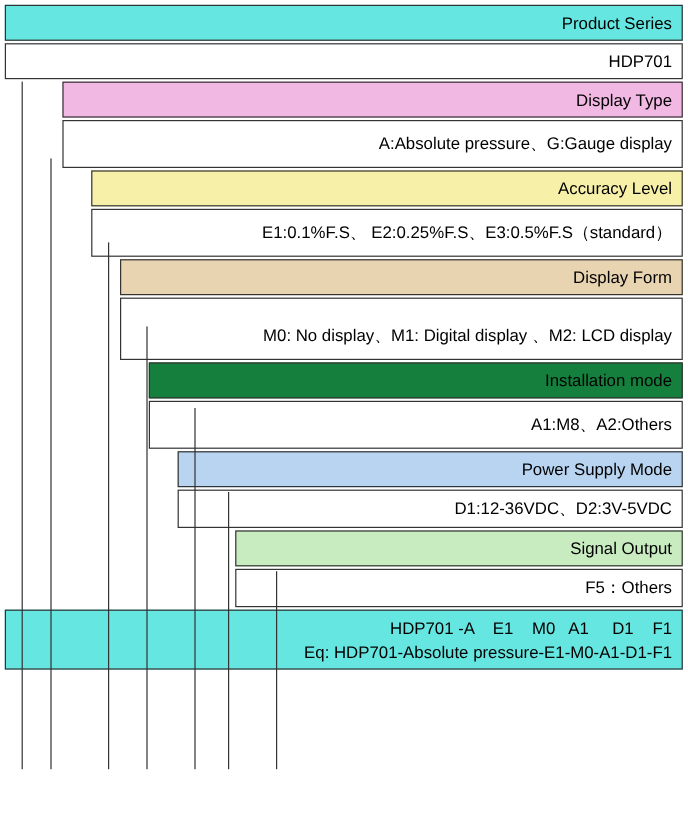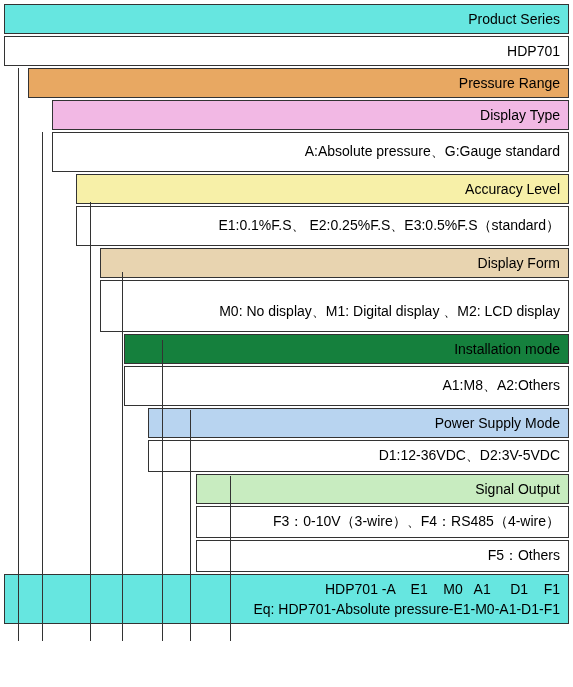--- a/index.html
+++ b/index.html
@@ -61,39 +61,37 @@
   <div class="guide" style="left:38px; top:128px; height:509px;"></div>
   <div class="guide" style="left:86px; top:198px; height:439px;"></div>
   <div class="guide" style="left:118px; top:268px; height:369px;"></div>
   <div class="guide" style="left:158px; top:336px; height:301px;"></div>
   <div class="guide" style="left:186px; top:406px; height:231px;"></div>
   <div class="guide" style="left:226px; top:472px; height:165px;"></div>
 
   <div class="row header-cyan"><span>Product Series</span></div>
   <div class="row value-row"><span>HDP701</span></div>
 
-  <div class="row header-orange lvl1"><span>Pressure Range</span></div>
 
   <div class="row header-pink lvl2"><span>Display Type</span></div>
-  <div class="row value-row lvl2" style="padding-top:10px;padding-bottom:10px;"><span>A:Absolute pressure、G:Gauge standard</span></div>
+  <div class="row value-row lvl2" style="padding-top:10px;padding-bottom:10px;"><span>A:Absolute pressure、G:Gauge display</span></div>
 
   <div class="row header-yellow lvl3"><span>Accuracy Level</span></div>
   <div class="row value-row lvl3" style="padding-top:10px;padding-bottom:10px;"><span>E1:0.1%F.S、 E2:0.25%F.S、E3:0.5%F.S（standard）</span></div>
 
   <div class="row header-tan lvl4"><span>Display Form</span></div>
   <div class="row value-row lvl4" style="padding-top:22px;padding-bottom:10px;"><span>M0: No display、M1: Digital display 、M2: LCD display</span></div>
 
   <div class="row header-lavender lvl5"><span>Installation mode</span></div>
   <div class="row value-row lvl5" style="padding-top:10px;padding-bottom:10px;"><span>A1:M8、A2:Others</span></div>
 
   <div class="row header-blue lvl6"><span>Power Supply Mode</span></div>
   <div class="row value-row lvl6"><span>D1:12-36VDC、D2:3V-5VDC</span></div>
 
   <div class="row header-green lvl8"><span>Signal Output</span></div>
-  <div class="row value-row lvl8"><span>F3：0-10V（3-wire）、F4：RS485（4-wire）</span></div>
   <div class="row value-row lvl8"><span>F5：Others</span></div>
 
   <div class="footer-block">
     <div><span style="white-space:pre;">HDP701 -A    E1    M0   A1     D1    F1</span></div>
     <div><span>Eq: HDP701-Absolute pressure-E1-M0-A1-D1-F1</span></div>
   </div>
 
 </div>
 
 </body></html>

